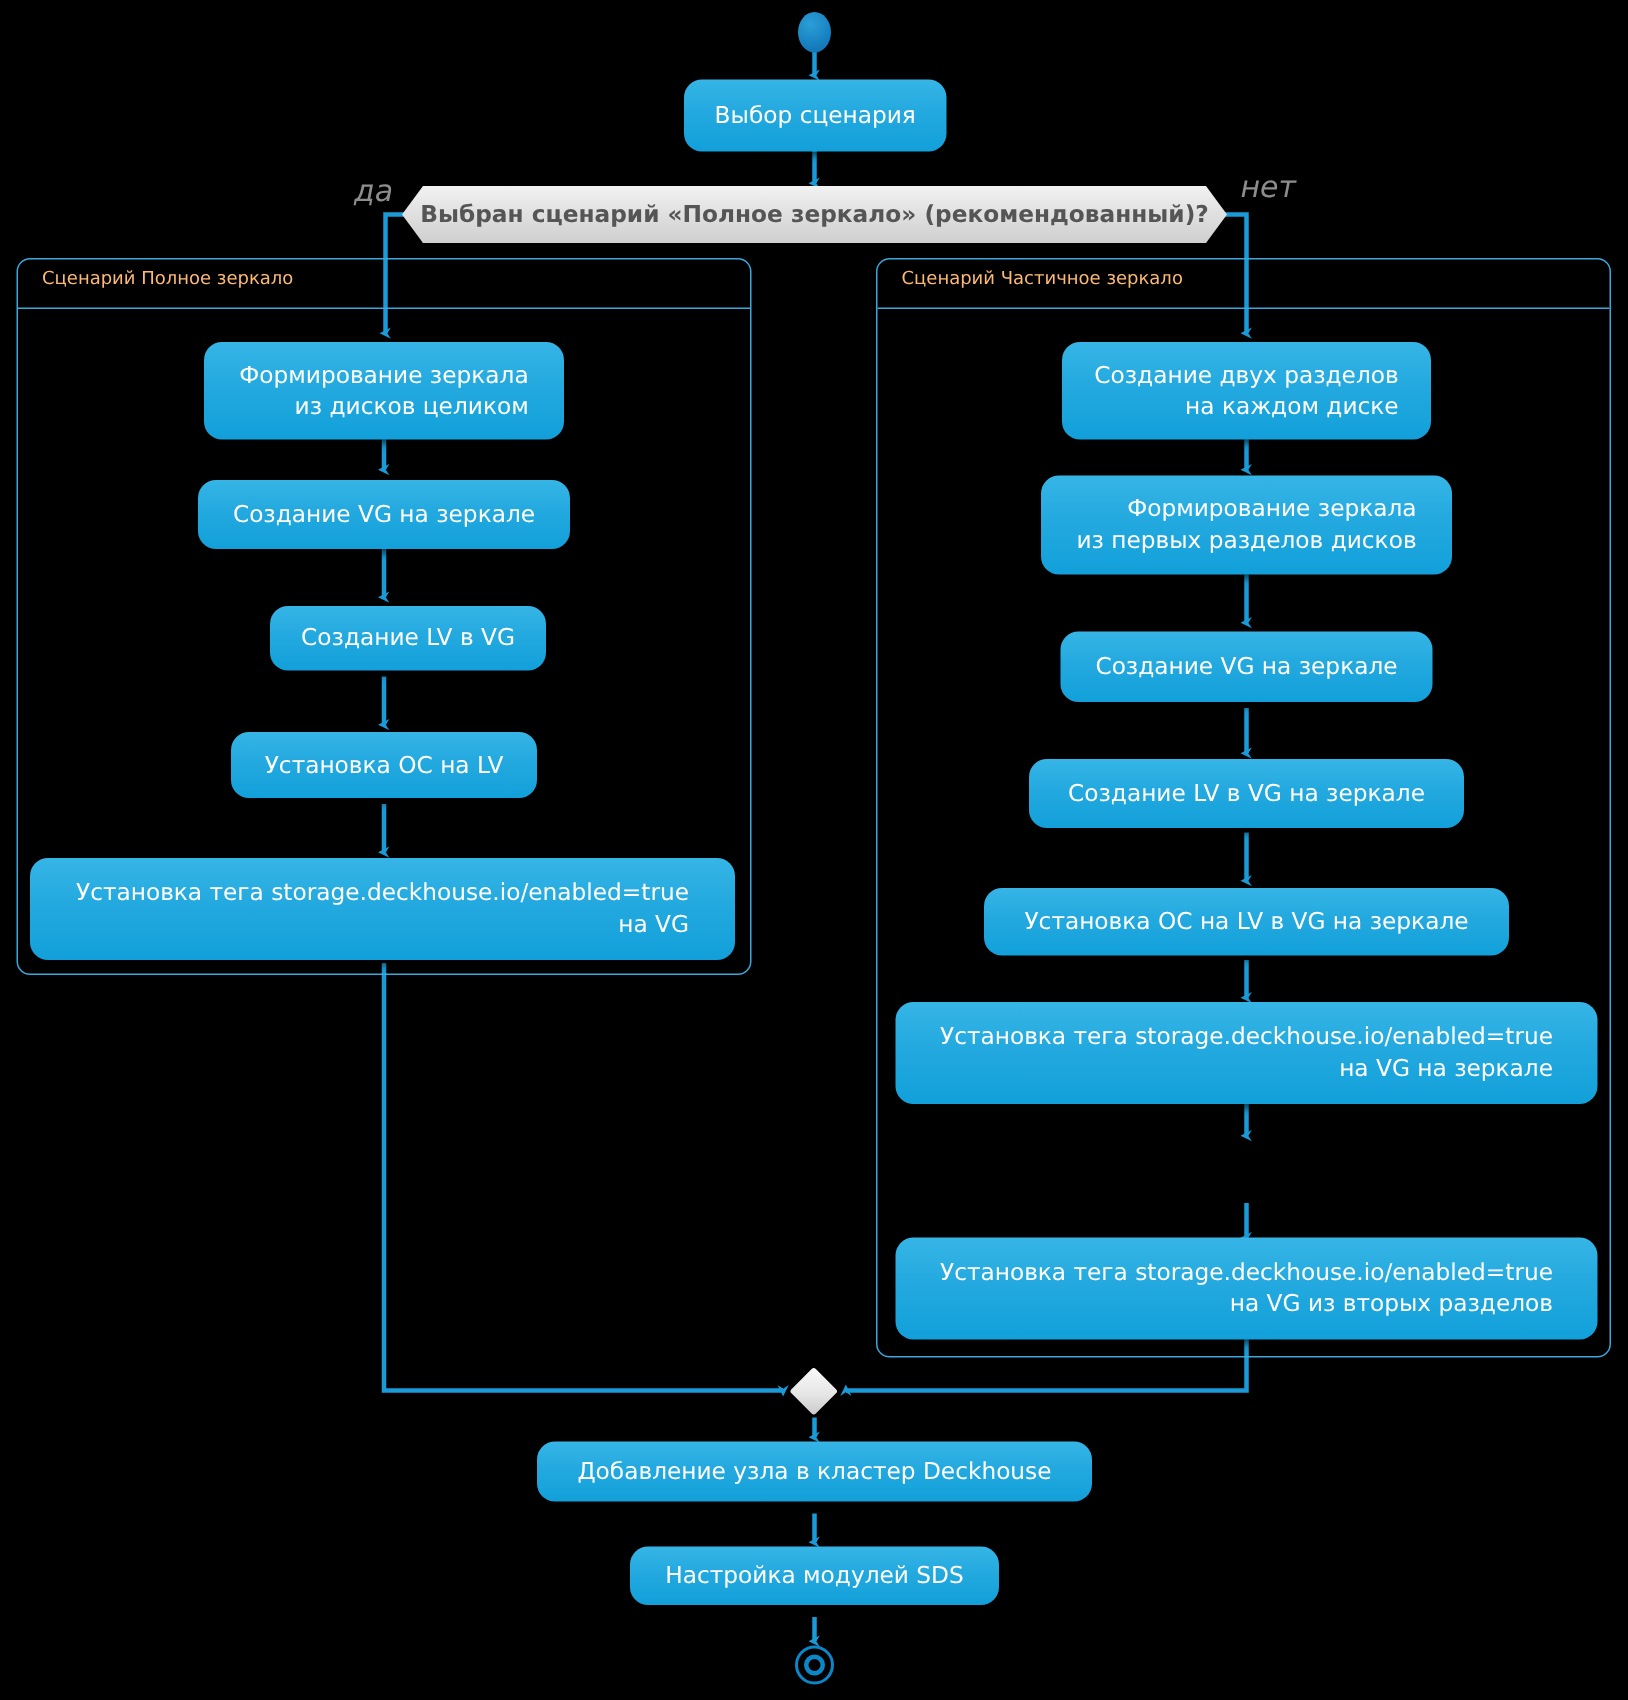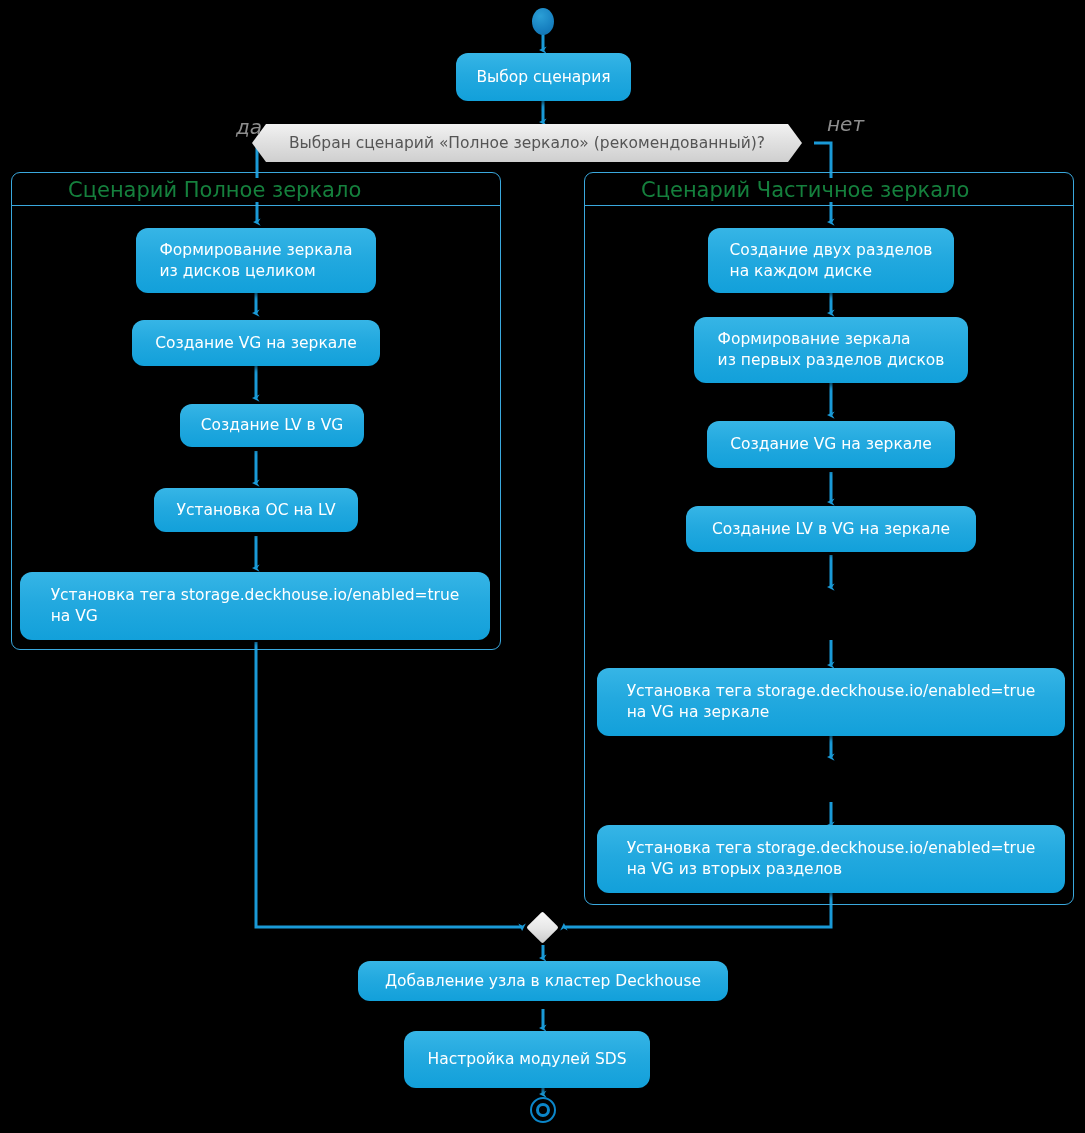--- a/index.html
+++ b/index.html
@@ -25,21 +25,21 @@
   
   .node {
     position: absolute;
     box-sizing: border-box;
     border-radius: 12px;
     background: linear-gradient(to bottom, #36b5e6 0%, #23a9df 45%, #12a0da 100%);
     color: #ffffff;
     display: flex;
     align-items: center;
     justify-content: center;
-    text-align: left;
+    text-align: right;
     font-size: 15.5px;
     line-height: 21px;
     padding: 4px 12px;
     box-shadow: 2px 3px 4px rgba(0,0,0,0.55);
     white-space: pre-line;
   }
   
   .decision {
     position: absolute;
     box-sizing: border-box;
@@ -83,26 +83,25 @@
   
   .partition {
     position: absolute;
     box-sizing: border-box;
     border: 1.4px solid #3aa8dd;
     border-radius: 9px;
     background: transparent;
   }
   .partition-title {
     position: absolute;
-    color: #15803d;
-    font-size: 21px;
+    color: #fdba74;
+    font-size: 12px;
     white-space: nowrap;
     background: #000000;
     padding: 0 4px;
-    margin-left: 40px;
   }
   
   .branch-label {
     position: absolute;
     color: #8d8d8d;
     font-size: 20px;
     font-style: italic;
     white-space: nowrap;
   }
 </style>
@@ -149,21 +148,21 @@
       <path d="M543,1009 L543,1028" marker-end="url(#arrow)"></path>
 
       <path d="M543,1078 L543,1094" marker-end="url(#arrow)"></path>
     </g>
   </svg>
 
   <div class="start-node" style="left:532px; top:8px; width:22px; height:27px;"></div>
 
   <div class="node" style="left:456px; top:53px; width:175px; height:48px;">Выбор сценария</div>
 
-  <div class="decision" style="left:252px; top:124px; width:550px; height:38px;">Выбран сценарий «Полное зеркало» (рекомендованный)?</div>
+  <div class="decision" style="left:268px; top:124px; width:550px; height:38px;font-weight:bold;">Выбран сценарий «Полное зеркало» (рекомендованный)?</div>
   <div class="branch-label" style="left:236px; top:115px;">да</div>
   <div class="branch-label" style="left:827px; top:112px;">нет</div>
 
   <div class="partition" style="left:11px; top:172px; width:490px; height:478px;"></div>
   <div class="partition-title" style="left:24px; top:178px;">Сценарий Полное зеркало</div>
 
   <div style="position:absolute; left:12px; top:205px; width:488px; height:1.4px; background:#3aa8dd;"></div>
 
   <div class="node" style="left:136px; top:228px; width:240px; height:65px;">Формирование зеркала
 из дисков целиком</div>
@@ -176,26 +175,27 @@
   <div class="partition" style="left:584px; top:172px; width:490px; height:733px;"></div>
   <div class="partition-title" style="left:597px; top:178px;">Сценарий Частичное зеркало</div>
   <div style="position:absolute; left:585px; top:205px; width:488px; height:1.4px; background:#3aa8dd;"></div>
 
   <div class="node" style="left:708px; top:228px; width:246px; height:65px;">Создание двух разделов
 на каждом диске</div>
   <div class="node" style="left:694px; top:317px; width:274px; height:66px;">Формирование зеркала
 из первых разделов дисков</div>
   <div class="node" style="left:707px; top:421px; width:248px; height:47px;">Создание VG на зеркале</div>
   <div class="node" style="left:686px; top:506px; width:290px; height:46px;">Создание LV в VG на зеркале</div>
+  <div class="node" style="left:656px; top:592px; width:350px; height:45px;">Установка ОС на LV в VG на зеркале</div>
   <div class="node" style="left:597px; top:668px; width:468px; height:68px;">Установка тега storage.deckhouse.io/enabled=true
 на VG на зеркале</div>
   <div class="node" style="left:597px; top:825px; width:468px; height:68px;">Установка тега storage.deckhouse.io/enabled=true
 на VG из вторых разделов</div>
 
   <div class="merge" style="left:531px; top:916px; width:23px; height:23px;"></div>
 
   <div class="node" style="left:358px; top:961px; width:370px; height:40px;">Добавление узла в кластер Deckhouse</div>
-  <div class="node" style="left:404px; top:1031px; width:246px; height:57px;">Настройка модулей SDS</div>
+  <div class="node" style="left:420px; top:1031px; width:246px; height:39px;">Настройка модулей SDS</div>
 
   <div class="end-outer" style="left:530px; top:1097px; width:26px; height:26px;"></div>
   <div class="end-inner" style="left:536px; top:1103px; width:14px; height:14px;"></div>
 
 </div>
 
 </body></html>

